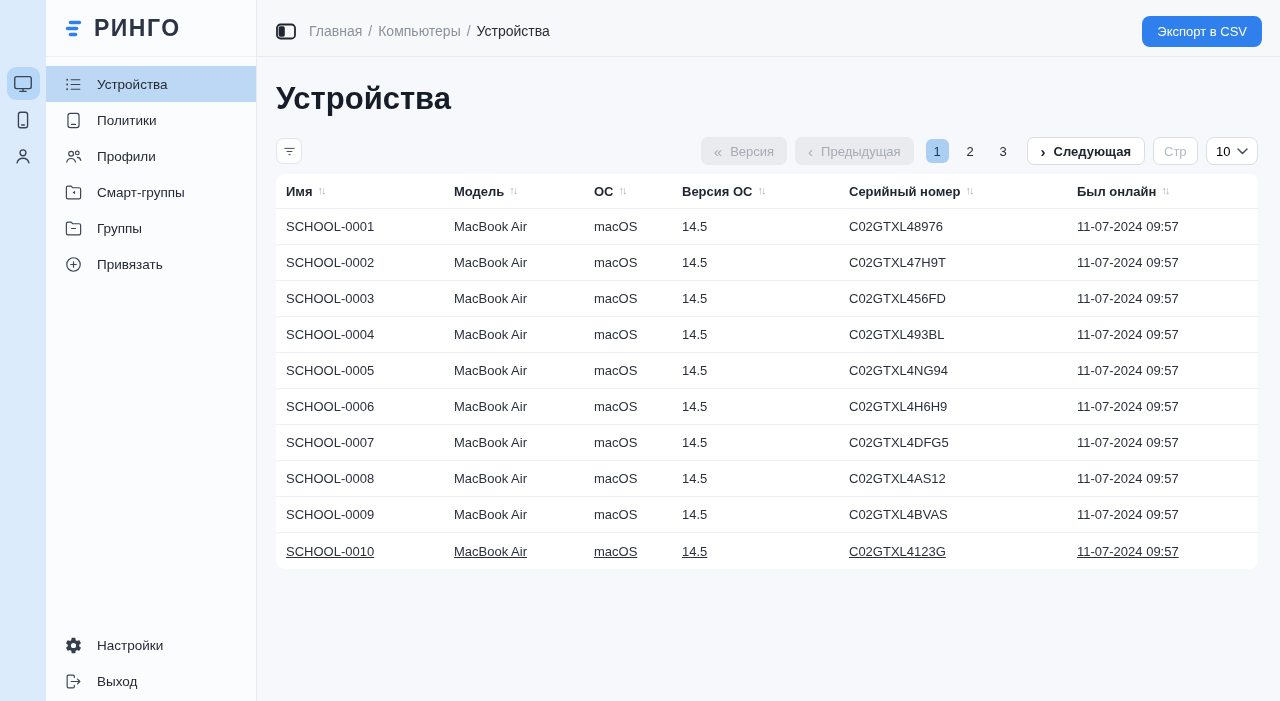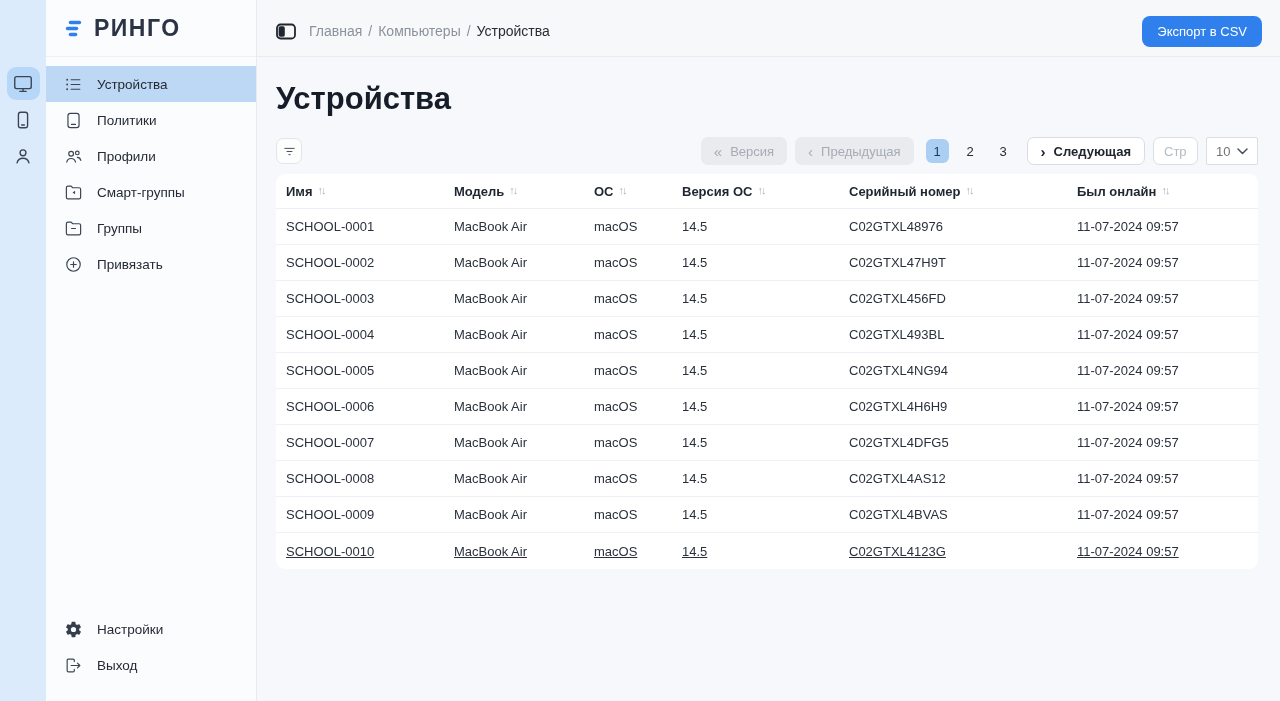--- a/index.html
+++ b/index.html
@@ -17,21 +17,21 @@
   .rail-btn.active { background:#b7d7f8; }
 
   
   .sidebar { width:211px; flex:0 0 211px; background:#fbfcfe; border-right:1px solid #e8eaef; display:flex; flex-direction:column; }
   .logo-row { height:57px; border-bottom:1px solid #eef0f4; display:flex; align-items:center; padding-left:16px; gap:9px; flex:0 0 57px; }
   .logo-text { font-size:23px; font-weight:bold; color:#2b3445; letter-spacing:1.5px; }
   .menu { padding-top:9px; }
   .side-item { height:36px; display:flex; align-items:center; gap:14px; padding-left:17px; font-size:13.5px; color:#242b35; cursor:pointer; }
   .side-item.active { background:#bdd8f5; }
   .side-item .s-ic { width:20px; display:flex; justify-content:center; }
-  .side-bottom { margin-top:auto; padding-bottom:18px; }
+  .side-bottom { margin-top:auto; padding-bottom:2px; }
 
   
   .main { flex:1; display:flex; flex-direction:column; min-width:0; }
   .topbar { height:57px; flex:0 0 57px; background:#f7f8fa; border-bottom:1px solid #e9ebef; display:flex; align-items:center; padding:6px 18px 0 19px; }
   .crumbs { display:flex; align-items:center; gap:6px; margin-left:13px; font-size:14px; color:#8b929d; }
   .crumb { cursor:pointer; }
   .crumb.current { color:#272d37; cursor:default; }
   .export-btn { margin-left:auto; background:#2f80ed; border:none; color:#fff; font-size:13px; font-family:inherit; padding:8px 15px; border-radius:8px; cursor:pointer; }
 
   .content { padding:15px 22px 0 19px; }
@@ -42,21 +42,21 @@
   .pager { margin-left:auto; display:flex; align-items:center; gap:8px; }
   .pg-btn { height:28px; display:flex; align-items:center; gap:8px; padding:0 13px; border-radius:7px; font-size:13px; cursor:pointer; }
   .pg-btn.disabled { background:#e9ebee; color:#a6acb5; cursor:default; }
   .pg-btn.next { background:#fff; border:1px solid #d9dde3; color:#20262f; font-weight:bold; }
   .chev { font-size:15px; line-height:1; }
   .pg-nums { display:flex; align-items:center; gap:10px; margin:0 4px; }
   .pg-num { min-width:23px; height:24px; display:flex; align-items:center; justify-content:center; border-radius:6px; color:#262d38; cursor:pointer; }
   .pg-num.active { background:#abcff2; color:#16395f; }
   .pg-input { width:45px; height:28px; border:1px solid #dbdfe5; border-radius:7px; background:#fff; font-size:13px; font-family:inherit; padding:0 10px; color:#333; outline:none; }
   .pg-input::placeholder { color:#b5bbc4; }
-  .pg-select { width:52px; height:28px; border:1px solid #dbdfe5; border-radius:2px; background:#fff; display:flex; align-items:center; justify-content:space-between; padding:0 9px; color:#737373; cursor:pointer; }
+  .pg-select { width:52px; height:28px; border:1px solid #dbdfe5; border-radius:8px; background:#fff; display:flex; align-items:center; justify-content:space-between; padding:0 9px; color:#000000; cursor:pointer; }
 
   
   .table-card { background:#fff; border-radius:9px; margin-top:8px; overflow:hidden; }
   .tgrid { display:grid; grid-template-columns:168px 140px 88px 167px 228px 1fr; align-items:center; padding-left:10px; }
   .thead { height:35px; border-bottom:1px solid #edeff2; font-weight:bold; color:#1f2630; }
   .th { display:flex; gap:5px; cursor:pointer; }
   .sort { color:#abb1ba; font-size:11px; letter-spacing:-2px; font-weight:normal; }
   .trow { height:36px; border-bottom:1px solid #eef0f3; cursor:pointer; }
   .trow:last-child { border-bottom:none;text-decoration:underline; }
   .td { color:#2a313c; }

